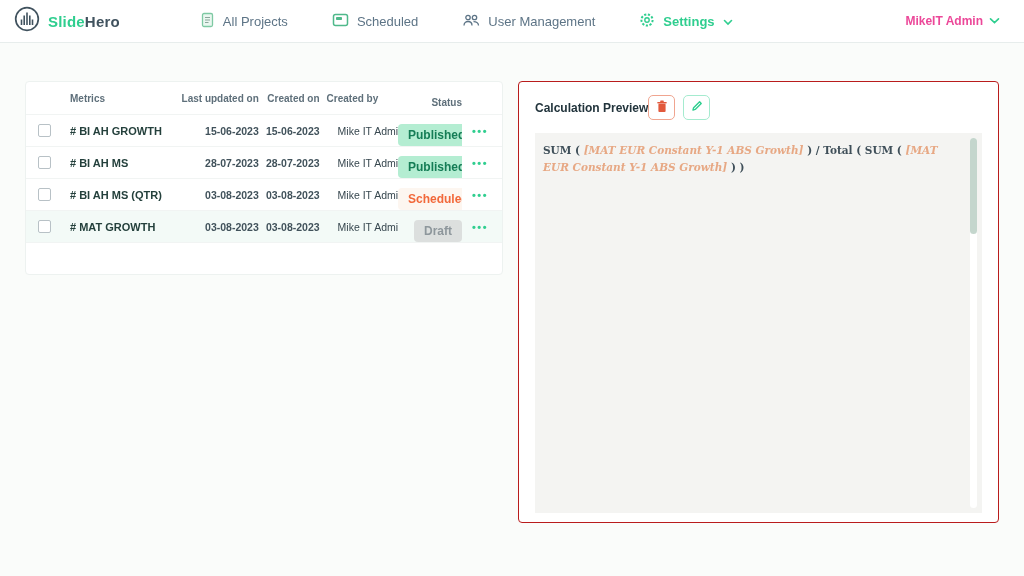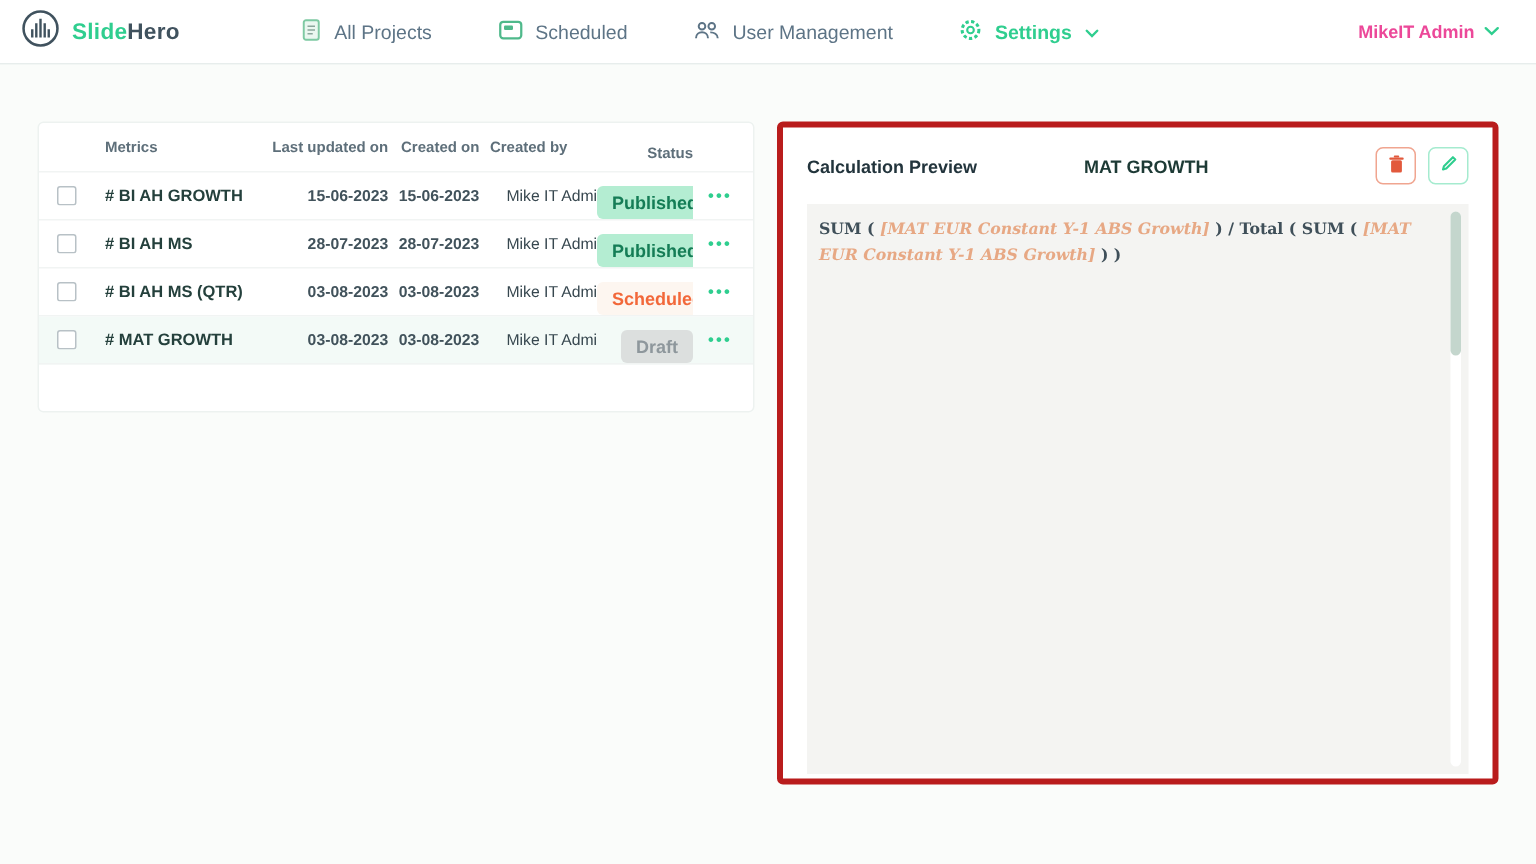--- a/index.html
+++ b/index.html
@@ -72,21 +72,21 @@
   }
   .pill.published { background:#b4edd2; color:#157d56; }
   .pill.scheduled { background:#fdf6f0; color:#f2683a; }
   .pill.draft     { background:#dcdfde; color:#8e979c; }
   .dots { color:#2fce8f; font-weight:bold; font-size:11px; letter-spacing:1.5px;
           text-align:center; cursor:pointer; }
   .dots::before { content:"•••"; }
 
   
   .preview-card {
-    flex:1; background:#ffffff; border:4px solid #b91c1c; border-radius:4px;
+    flex:1; background:#ffffff; border:1px solid #b91c1c; border-radius:4px;
     height:442px; padding:13px 16px;
   }
   .preview-head { display:flex; align-items:center; }
   .preview-title { font-size:12px; font-weight:bold; color:#22343c; }
   .preview-name { flex:1; text-align:center; font-size:12px; font-weight:bold;
                   color:#1d3a35; padding-right:40px; }
   .icon-btns { display:flex; gap:8px; }
   .icon-btn {
     width:27px; height:25px; border-radius:5px; background:#ffffff;
     display:flex; align-items:center; justify-content:center; cursor:pointer; padding:0;
@@ -250,21 +250,20 @@
     <div class="cell byval al" style="padding-left:18px;">Mike IT Admin</div>
     <div class="cell ac"><span class="pill draft">Draft</span></div>
     <div class="cell dots"></div>
   </div>
 </div>
     </section>
 
     <section class="preview-card">
       <div class="preview-head">
         <span class="preview-title">Calculation Preview</span>
-        <span class="preview-name">MAT GROWTH</span>
         <span class="icon-btns">
           <button class="icon-btn delete">
             <span>
               <svg width="12" height="13" viewBox="0 0 12 13">
                 <rect x="2.4" y="3.8" width="7.2" height="8.2" rx="1" fill="#e2593c"></rect>
                 <rect x="1.2" y="2" width="9.6" height="1.5" rx="0.7" fill="#e2593c"></rect>
                 <rect x="4.2" y="0.6" width="3.6" height="1.4" rx="0.6" fill="#e2593c"></rect>
               </svg>
             </span>
           </button>

